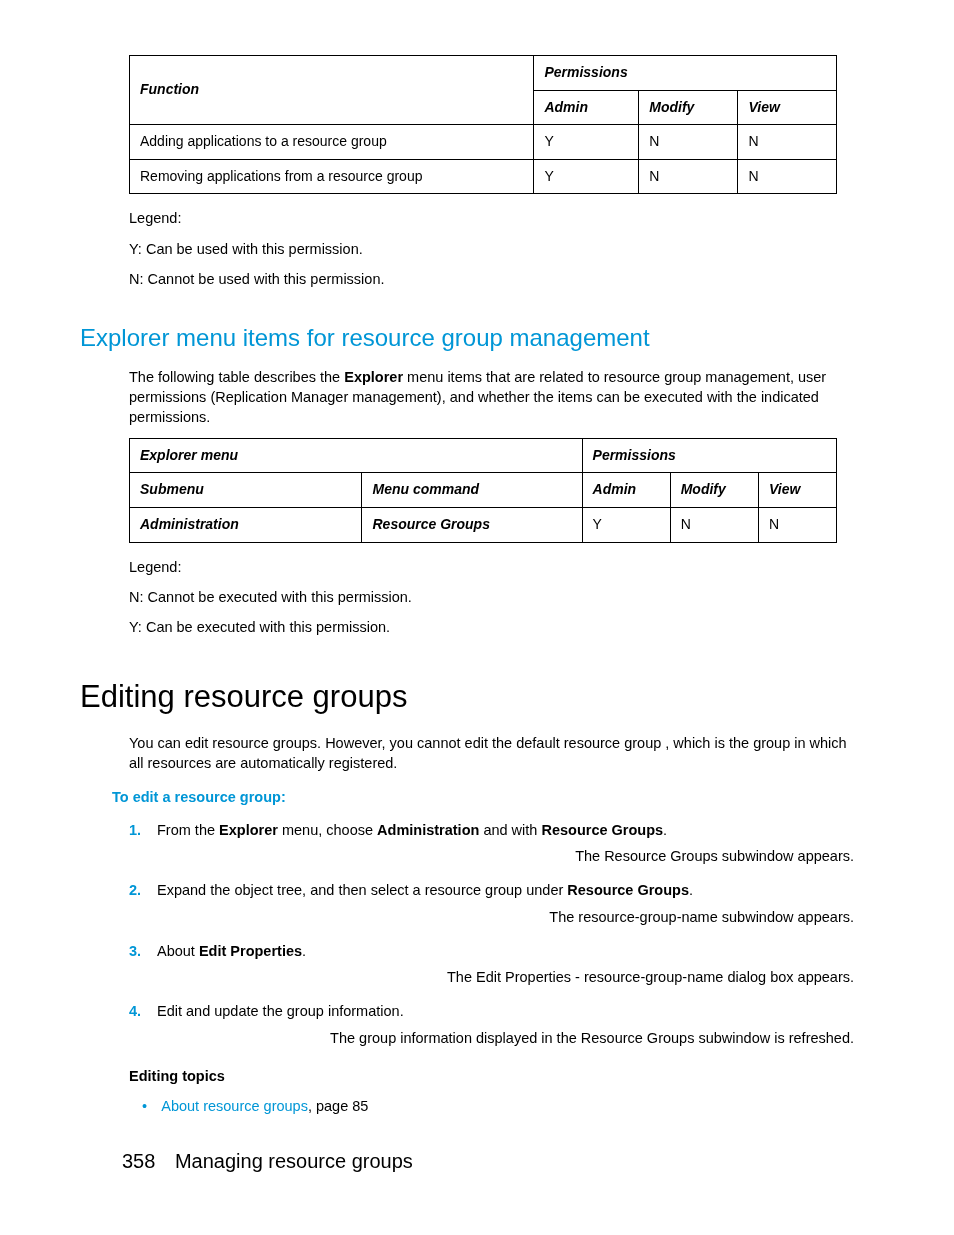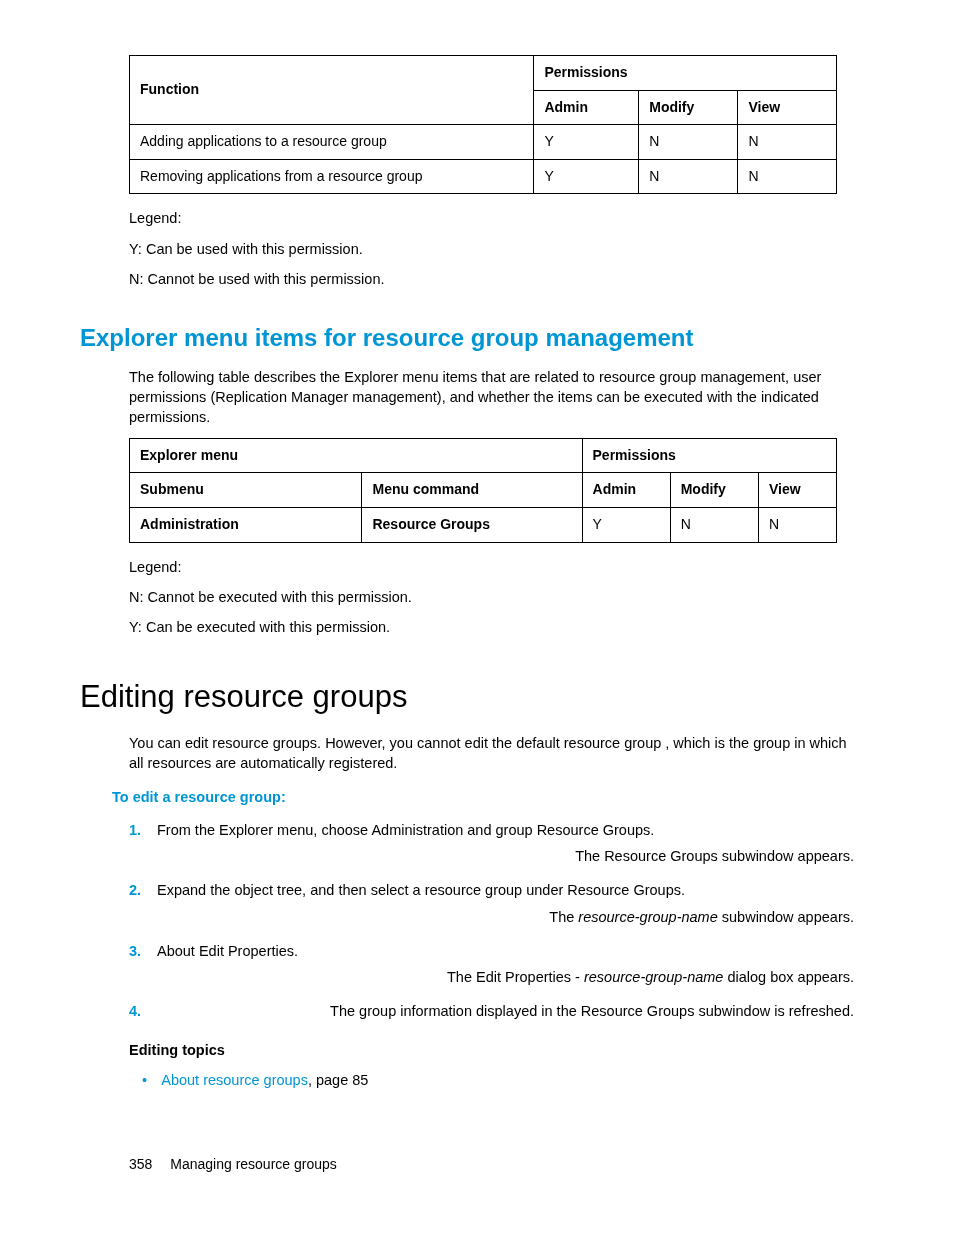--- a/index.html
+++ b/index.html
@@ -26,33 +26,34 @@
   table.t1 th, table.t1 td,
   table.t2 th, table.t2 td {
     border: 1px solid #000;
     padding: 7px 10px;
     text-align: left;
     vertical-align: middle;
     font-size: 14px;
   }
   table th {
     font-weight: bold;
+    font-style: italic;
   }
   .outer-top { border-top: 2.5px solid #000; }
   .outer-left { border-left: 2.5px solid #000; }
   .outer-right { border-right: 2.5px solid #000; }
   .outer-bottom { border-bottom: 2.5px solid #000; }
   .para {
     margin-left: 49px;
     margin-bottom: 10px;
   }
   .h2 {
     color: #0096d6;
     font-size: 24px;
-    font-weight: bold;
+    font-weight: normal;
     margin: 32px 0 12px 0;
   }
   .h1 {
     color: #000000;
     font-size: 31px;
     font-weight: normal;
     margin: 38px 0 14px 0;
   }
   .sub-blue {
     color: #0096d6;
@@ -92,26 +93,26 @@
   ul.related li::before {
     content: "•";
     color: #0096d6;
     display: inline-block;
     width: 16px;
   }
   .link { color: #0096d6; }
   .footer {
     position: absolute;
     bottom: 60px;
-    left: 129px;
-    font-size: 14px;
+    left: 122px;
+    font-size: 20px;
   }
   .footer .pno { margin-right: 14px; }
-  .ital { font-style: italic; }
-  b { font-weight: normal; }
+  .ital { }
+  b { font-weight: bold; }
 </style>
 </head>
 <body>
 
 <div class="page">
 
   <table class="t1">
     <tbody>
         <tr>
       <th rowspan="2" class="outer-top outer-left" style="width:400px">Function</th>
@@ -174,21 +175,21 @@
   <div class="para">Y: Can be executed with this permission.</div>
 
   <div class="h1">Editing resource groups</div>
   <div class="para">You can edit resource groups. However, you cannot edit the default resource group                                , which is the group in which all resources are automatically registered.</div>
   <div class="sub-blue">To edit a resource group:</div>
 
   <ol class="steps">
     <li>
       <span class="num">1.</span>
       <div class="step-main">
-        <span>From the </span><b>Explorer</b><span> menu, choose </span><b>Administration</b><span> and group </span><b>Resource Groups</b><span>.</span>
+        <span>From the </span><b>Explorer</b><span> menu, choose </span><b>Administration</b><span> and with </span><b>Resource Groups</b><span>.</span>
       </div>
       <div class="step-sub">The Resource Groups subwindow appears.</div>
     </li>
     <li>
       <span class="num">2.</span>
       <div class="step-main">
         <span>Expand the object tree, and then select a resource group under </span><b>Resource Groups</b><span>.</span>
       </div>
       <div class="step-sub">
         <span>The </span><span class="ital">resource-group-name</span><span> subwindow appears.</span>
@@ -198,20 +199,23 @@
       <span class="num">3.</span>
       <div class="step-main">
         <span>About </span><b>Edit Properties</b><span>.</span>
       </div>
       <div class="step-sub">
         <span>The Edit Properties - </span><span class="ital">resource-group-name</span><span> dialog box appears.</span>
       </div>
     </li>
     <li>
       <span class="num">4.</span>
+      <div class="step-main">
+        <span>Edit and update the group information.</span>
+      </div>
       <div class="step-sub">The group information displayed in the Resource Groups subwindow is refreshed.</div>
     </li>
   </ol>
 
   <div class="related-h">Editing topics</div>
   <ul class="related">
     <li>
       <span class="link">About resource groups</span><span>, page 85</span>
     </li>
   </ul>

